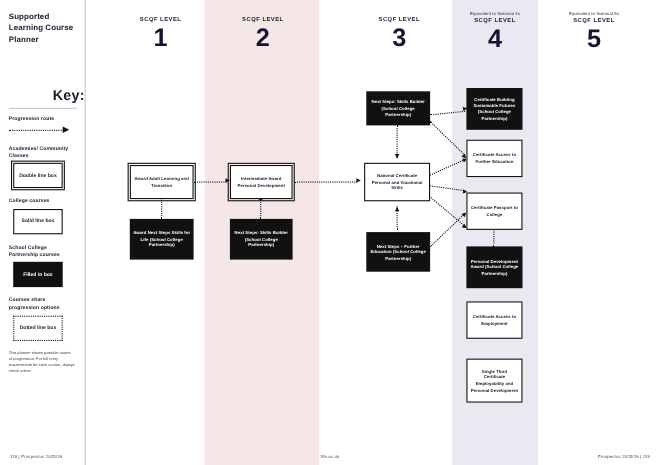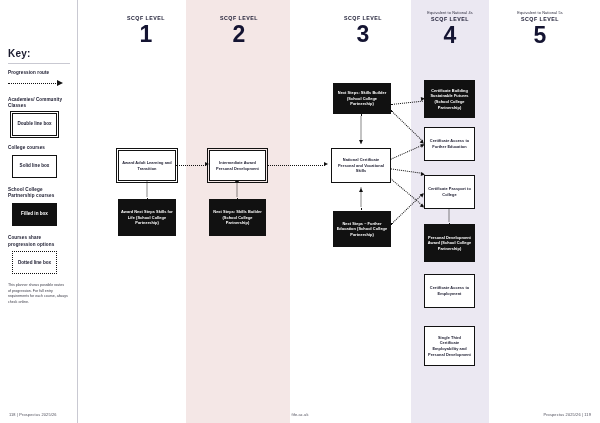--- a/index.html
+++ b/index.html
@@ -16,21 +16,21 @@
   .band { position: absolute; top: 0; height: 423px; z-index: 0; }
   .band.b2 { left: 186px; width: 104px; background: #f4e7e6; }
   .band.b4 { left: 411px; width: 78px; background: #ebe8f2; }
 
   
   .sidebar {
     position: absolute; left: 0; top: 0; width: 78px; height: 423px;
     border-right: 0.6px solid #c9c9d2; z-index: 5; padding: 10px 7px 0 8px;
   }
   .side-title { font-size: 7.2px; font-weight: 700; line-height: 1.45; letter-spacing: .1px; }
-  .key-head { font-size: 10px; font-weight: 700; margin-top: 38px; letter-spacing: .2px; }
+  .key-head { font-size: 13px; font-weight: 700; margin-top: 38px; letter-spacing: .2px; margin-left: 40px; }
   .key-rule { border-top: 0.6px solid #c9c9d2; margin: 4px 0 6px 0; }
   .key-label { font-size: 4.6px; font-weight: 700; line-height: 1.45; margin-bottom: 3px; letter-spacing: .1px; }
   .key-block { margin-bottom: 9px; }
 
   .route-sample { position: relative; height: 8px; width: 58px; }
   .route-sample .dots {
     position: absolute; top: 3.5px; left: 0; width: 50px; height: 0;
     border-top: 1.3px dotted #111;
   }
   .route-sample .head {
@@ -83,20 +83,21 @@
 </style>
 </head>
 <body>
 
 <div id="page">
 
   <div class="band b2"></div>
   <div class="band b4"></div>
 
   <div class="sidebar">
+    <div class="side-title">Supported Learning Course Planner</div>
 
     <div class="key-head">Key:</div>
     <div class="key-rule"></div>
 
     <div class="key-block">
       <div class="key-label">Progression route</div>
       <div class="route-sample">
         <div class="dots"></div>
           <div class="head"></div>
       </div>

